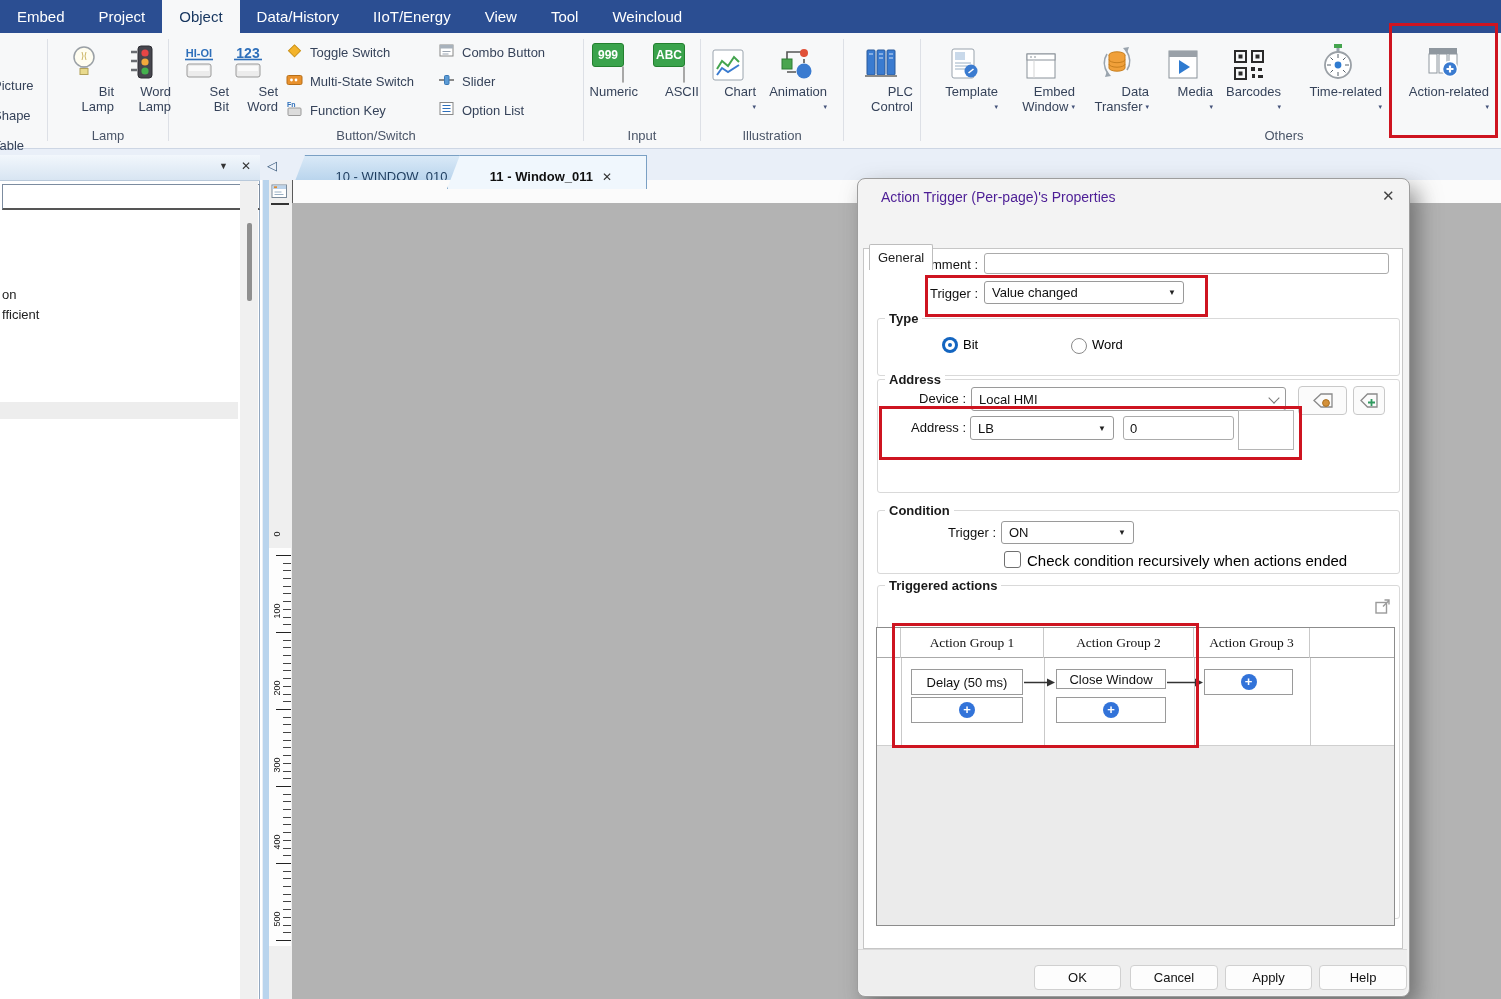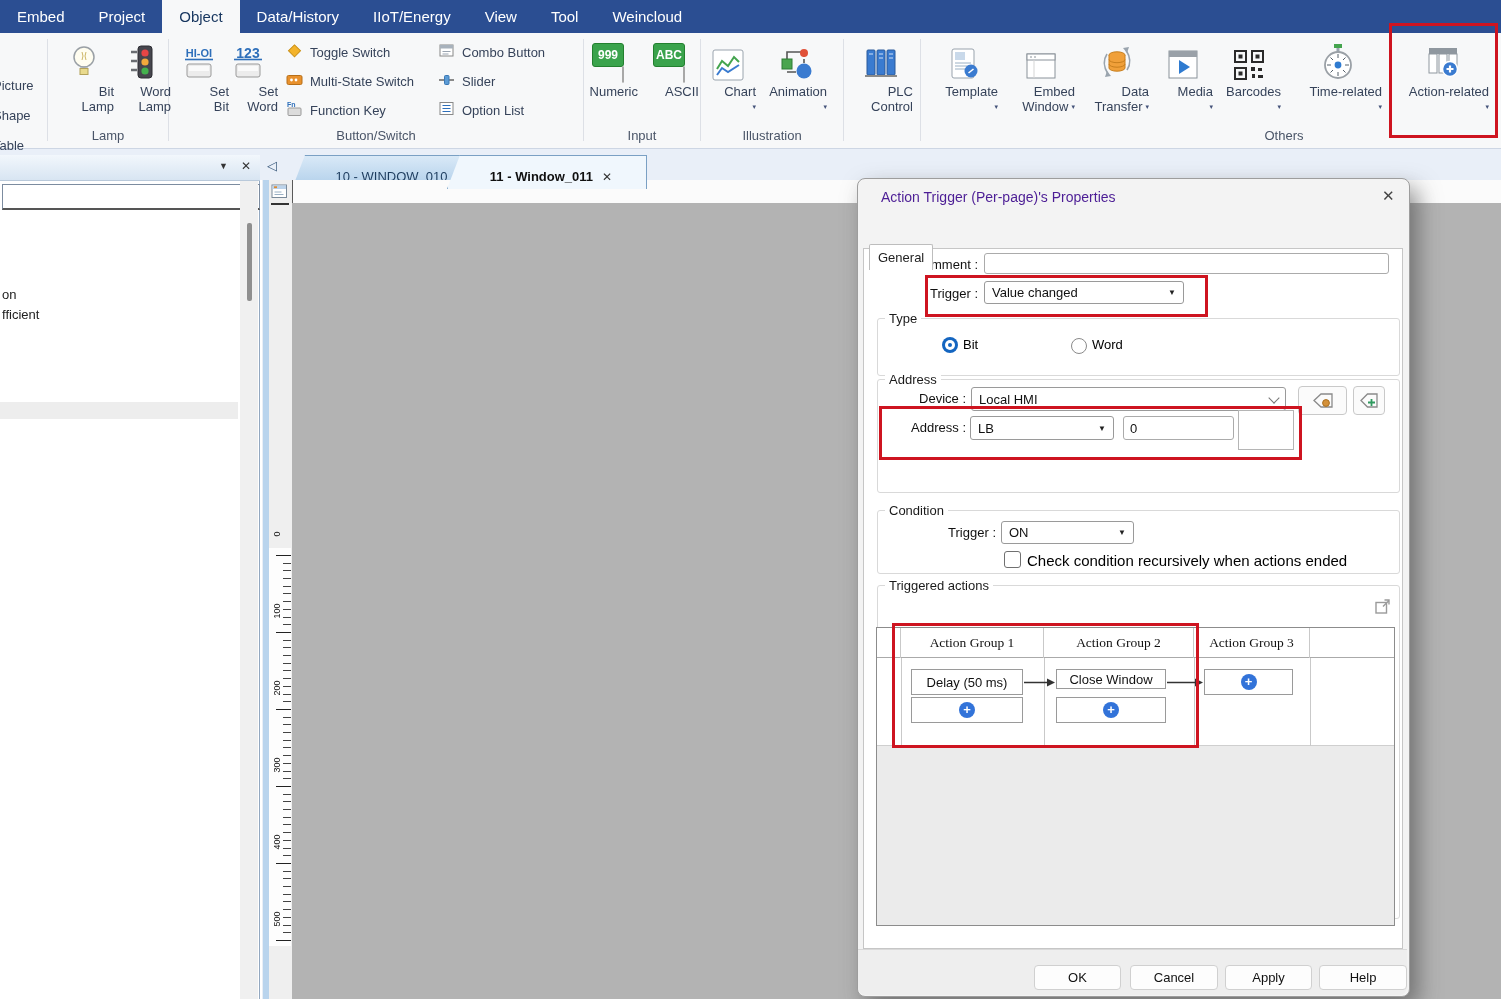--- a/index.html
+++ b/index.html
@@ -52,21 +52,21 @@
   .canvas-gray{left:292px;top:203px;width:1209px;height:796px;background:#b3b3b3;}
   
   .dialog{left:857px;top:178px;width:551px;height:817px;background:#f3f3f3;border:1px solid #9d9d9d;
           border-radius:8px;box-shadow:8px 10px 22px rgba(60,60,60,.55);z-index:40;}
   .dlg-title{position:absolute;left:23px;top:10px;font-size:14px;color:#4c1d95;}
   .dlg-x{position:absolute;left:524px;top:8px;font-size:15px;color:#444;cursor:default;}
   .dtab{position:absolute;top:48px;height:21px;padding:0 8px;font-size:13px;color:#222;display:flex;align-items:center;margin-top:20px;}
   .dtab.active{top:45px;height:25px;background:#fff;border:1px solid #bdbdbd;border-bottom:none;border-radius:2px 2px 0 0;z-index:2;}
   .dlg-content{position:absolute;left:5px;top:69px;width:540px;height:701px;background:#fff;border:1px solid #c6c6c6;box-sizing:border-box;}
   .groupbox{position:absolute;border:1px solid #d9d9d9;border-radius:3px;}
-  .legend{position:absolute;top:-8px;left:7px;background:#fff;padding:0 4px;font-size:13px;color:#1a1a1a;}
+  .legend{position:absolute;top:-8px;left:7px;background:#fff;padding:0 4px;font-size:13px;color:#1a1a1a;font-weight:bold;}
   .lbl{position:absolute;font-size:13px;color:#111;text-align:right;white-space:nowrap;}
   .combo{position:absolute;background:#fff;border:1px solid #9a9a9a;border-radius:3px;display:flex;align-items:center;
          padding:0 7px;font-size:13px;color:#111;box-sizing:border-box;}
   .combo .cv{flex:1;white-space:nowrap;overflow:hidden;}
   .carr{font-size:8px;color:#222;}
   .chev{width:7px;height:7px;border-right:1.6px solid #777;border-bottom:1.6px solid #777;transform:rotate(45deg);margin-bottom:3px;}
   .txt{position:absolute;background:#fff;border:1px solid #ababab;border-radius:3px;font:13px "Liberation Sans",sans-serif;
        padding:0 6px;box-sizing:border-box;color:#111;outline:none;}
   .tagbtn{position:absolute;background:#fbfbfb;border:1px solid #c9c9c9;border-radius:4px;display:flex;align-items:center;justify-content:center;}
   .radio{display:inline-block;width:14px;height:14px;border:1px solid #8a8a8a;border-radius:50%;background:#fff;vertical-align:-3px;}

